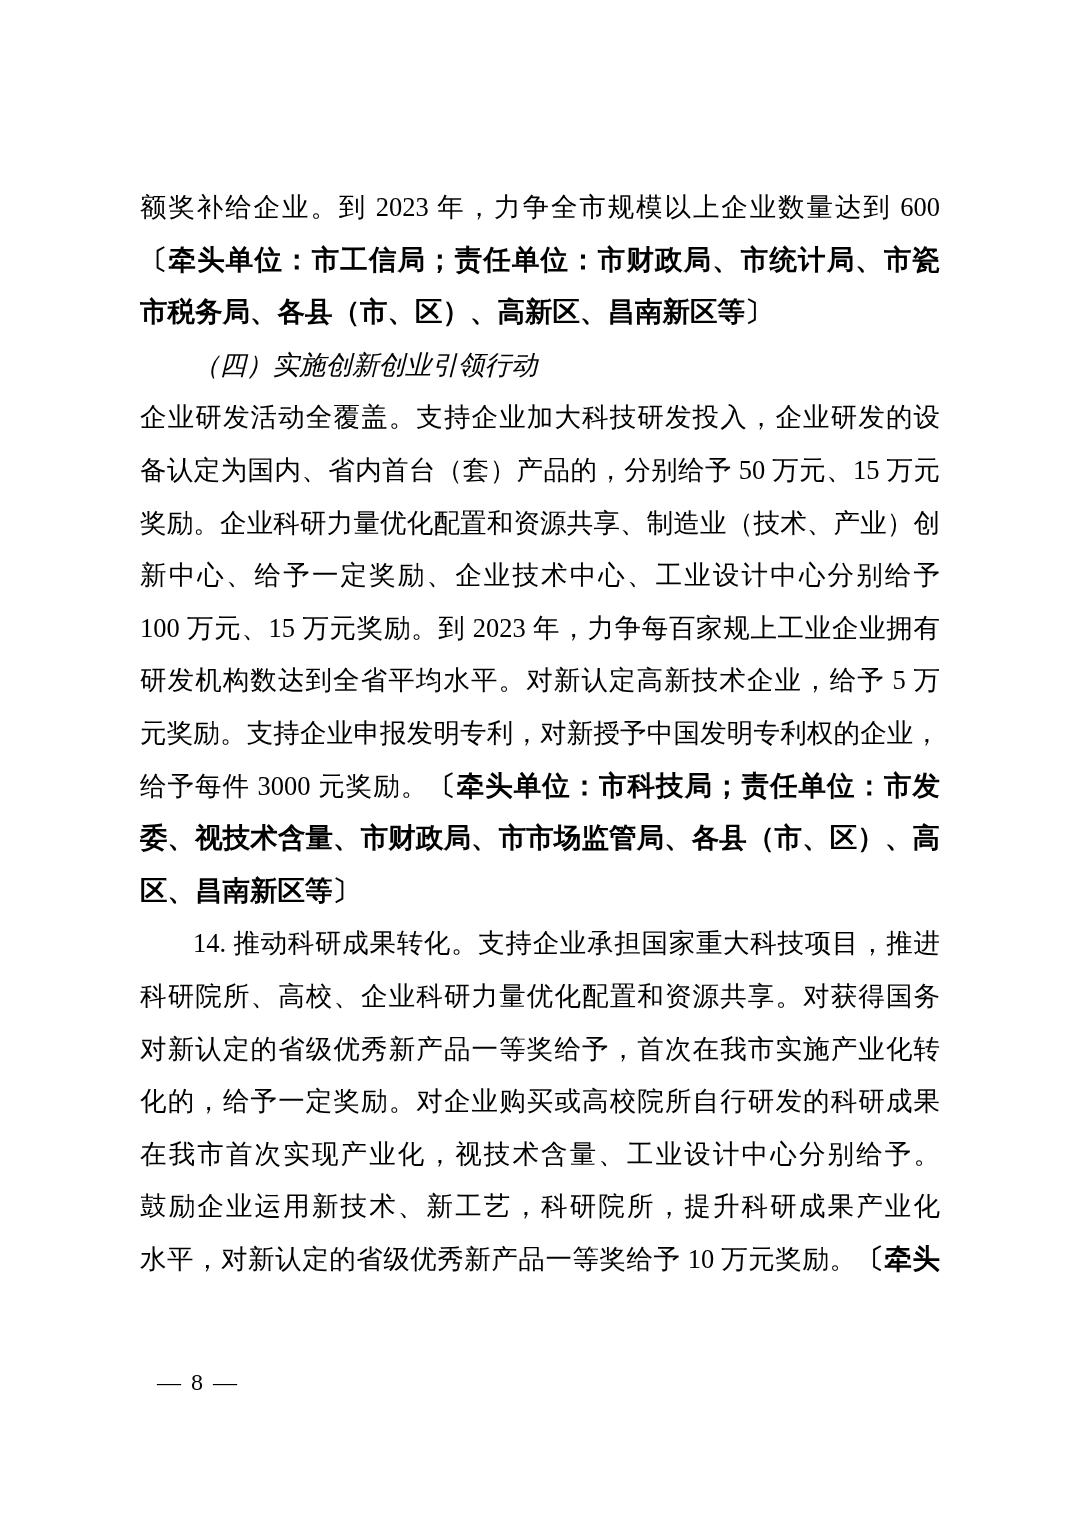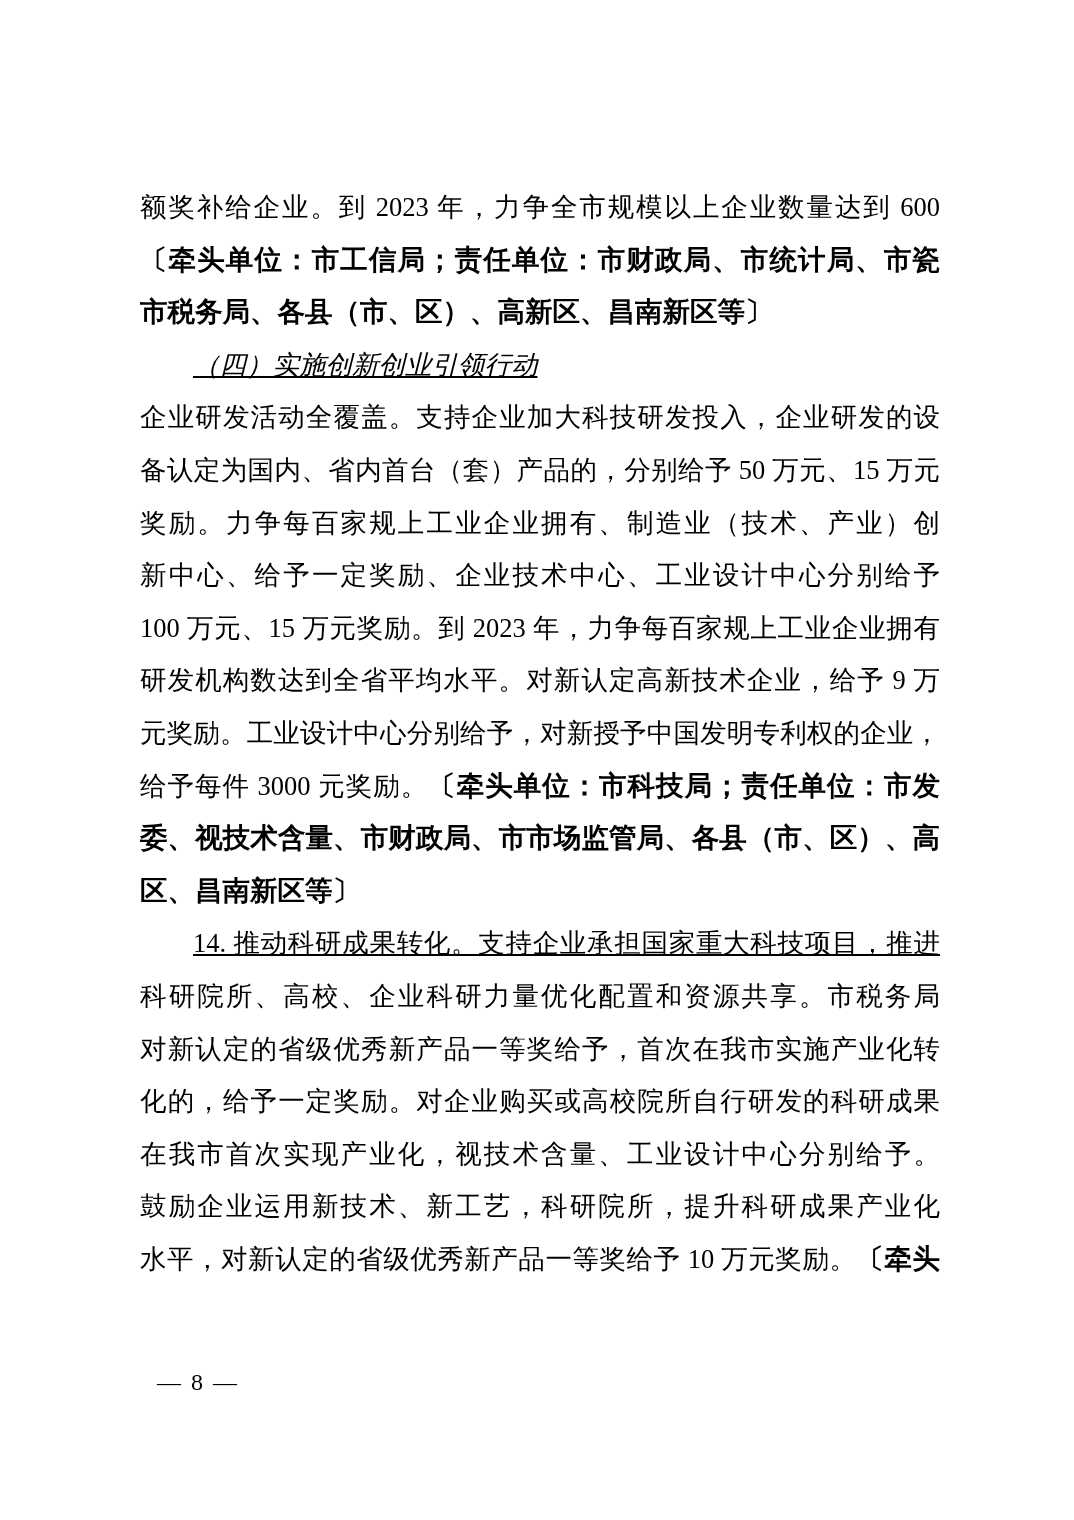--- a/index.html
+++ b/index.html
@@ -33,21 +33,20 @@
   .line.justify {
     text-align: justify;
     text-align-last: justify;
   }
   .line.left {
     text-align: center;
     text-align-last: left;
   }
   .line.indent-2 {
     text-indent: 2em;
-    text-decoration: underline;
   }
   .seg-regular {
     font-family: "Liberation Serif", serif;
     font-weight: 400;
   }
   .seg-bold {
     font-family: "Liberation Sans", sans-serif;
     font-weight: 700;
     font-size: 27.5px;
   }
@@ -72,30 +71,30 @@
 <body>
 
 <div class="page">
   <div class="content">
       <div class="line justify"><span class="seg-regular">额奖补给企业。到 2023 年，力争全市规模以上企业数量达到 600 户。</span></div>
       <div class="line justify"><span class="seg-bold">〔牵头单位：市工信局；责任单位：市财政局、市统计局、市瓷局、</span></div>
       <div class="line left"><span class="seg-bold">市税务局、各县（市、区）、高新区、昌南新区等〕</span></div>
       <div class="line left indent-2"><span class="seg-kai">（四）实施创新创业引领行动</span></div>
       <div class="line justify"><span class="seg-regular">企业研发活动全覆盖。支持企业加大科技研发投入，企业研发的设</span></div>
       <div class="line justify"><span class="seg-regular">备认定为国内、省内首台（套）产品的，分别给予 50 万元、15 万元</span></div>
-      <div class="line justify"><span class="seg-regular">奖励。力争每百家规上工业企业拥有、制造业（技术、产业）创</span></div>
+      <div class="line justify"><span class="seg-regular">奖励。企业科研力量优化配置和资源共享、制造业（技术、产业）创</span></div>
       <div class="line justify"><span class="seg-regular">新中心、给予一定奖励、企业技术中心、工业设计中心分别给予</span></div>
       <div class="line justify"><span class="seg-regular">100 万元、15 万元奖励。到 2023 年，力争每百家规上工业企业拥有</span></div>
-      <div class="line justify"><span class="seg-regular">研发机构数达到全省平均水平。对新认定高新技术企业，给予 9 万</span></div>
-      <div class="line justify"><span class="seg-regular">元奖励。工业设计中心分别给予，对新授予中国发明专利权的企业，</span></div>
+      <div class="line justify"><span class="seg-regular">研发机构数达到全省平均水平。对新认定高新技术企业，给予 5 万</span></div>
+      <div class="line justify"><span class="seg-regular">元奖励。支持企业申报发明专利，对新授予中国发明专利权的企业，</span></div>
       <div class="line justify"><span class="seg-regular">给予每件 3000 元奖励。</span><span class="seg-bold">〔牵头单位：市科技局；责任单位：市发改</span></div>
       <div class="line justify"><span class="seg-bold">委、视技术含量、市财政局、市市场监管局、各县（市、区）、高新</span></div>
       <div class="line left"><span class="seg-bold">区、昌南新区等〕</span></div>
       <div class="line justify indent-2"><span class="seg-regular">14. 推动科研成果转化。支持企业承担国家重大科技项目，推进</span></div>
-      <div class="line justify"><span class="seg-regular">科研院所、高校、企业科研力量优化配置和资源共享。市税务局</span></div>
+      <div class="line justify"><span class="seg-regular">科研院所、高校、企业科研力量优化配置和资源共享。对获得国务</span></div>
       <div class="line justify"><span class="seg-regular">对新认定的省级优秀新产品一等奖给予，首次在我市实施产业化转</span></div>
       <div class="line justify"><span class="seg-regular">化的，给予一定奖励。对企业购买或高校院所自行研发的科研成果</span></div>
       <div class="line justify"><span class="seg-regular">在我市首次实现产业化，视技术含量、工业设计中心分别给予。</span></div>
       <div class="line justify"><span class="seg-regular">鼓励企业运用新技术、新工艺，科研院所，提升科研成果产业化</span></div>
       <div class="line justify"><span class="seg-regular">水平，对新认定的省级优秀新产品一等奖给予 10 万元奖励。</span><span class="seg-bold">〔牵头</span></div>
     </div>
   <div class="footer">
     <span>— 8 —</span>
   </div>
 </div>

